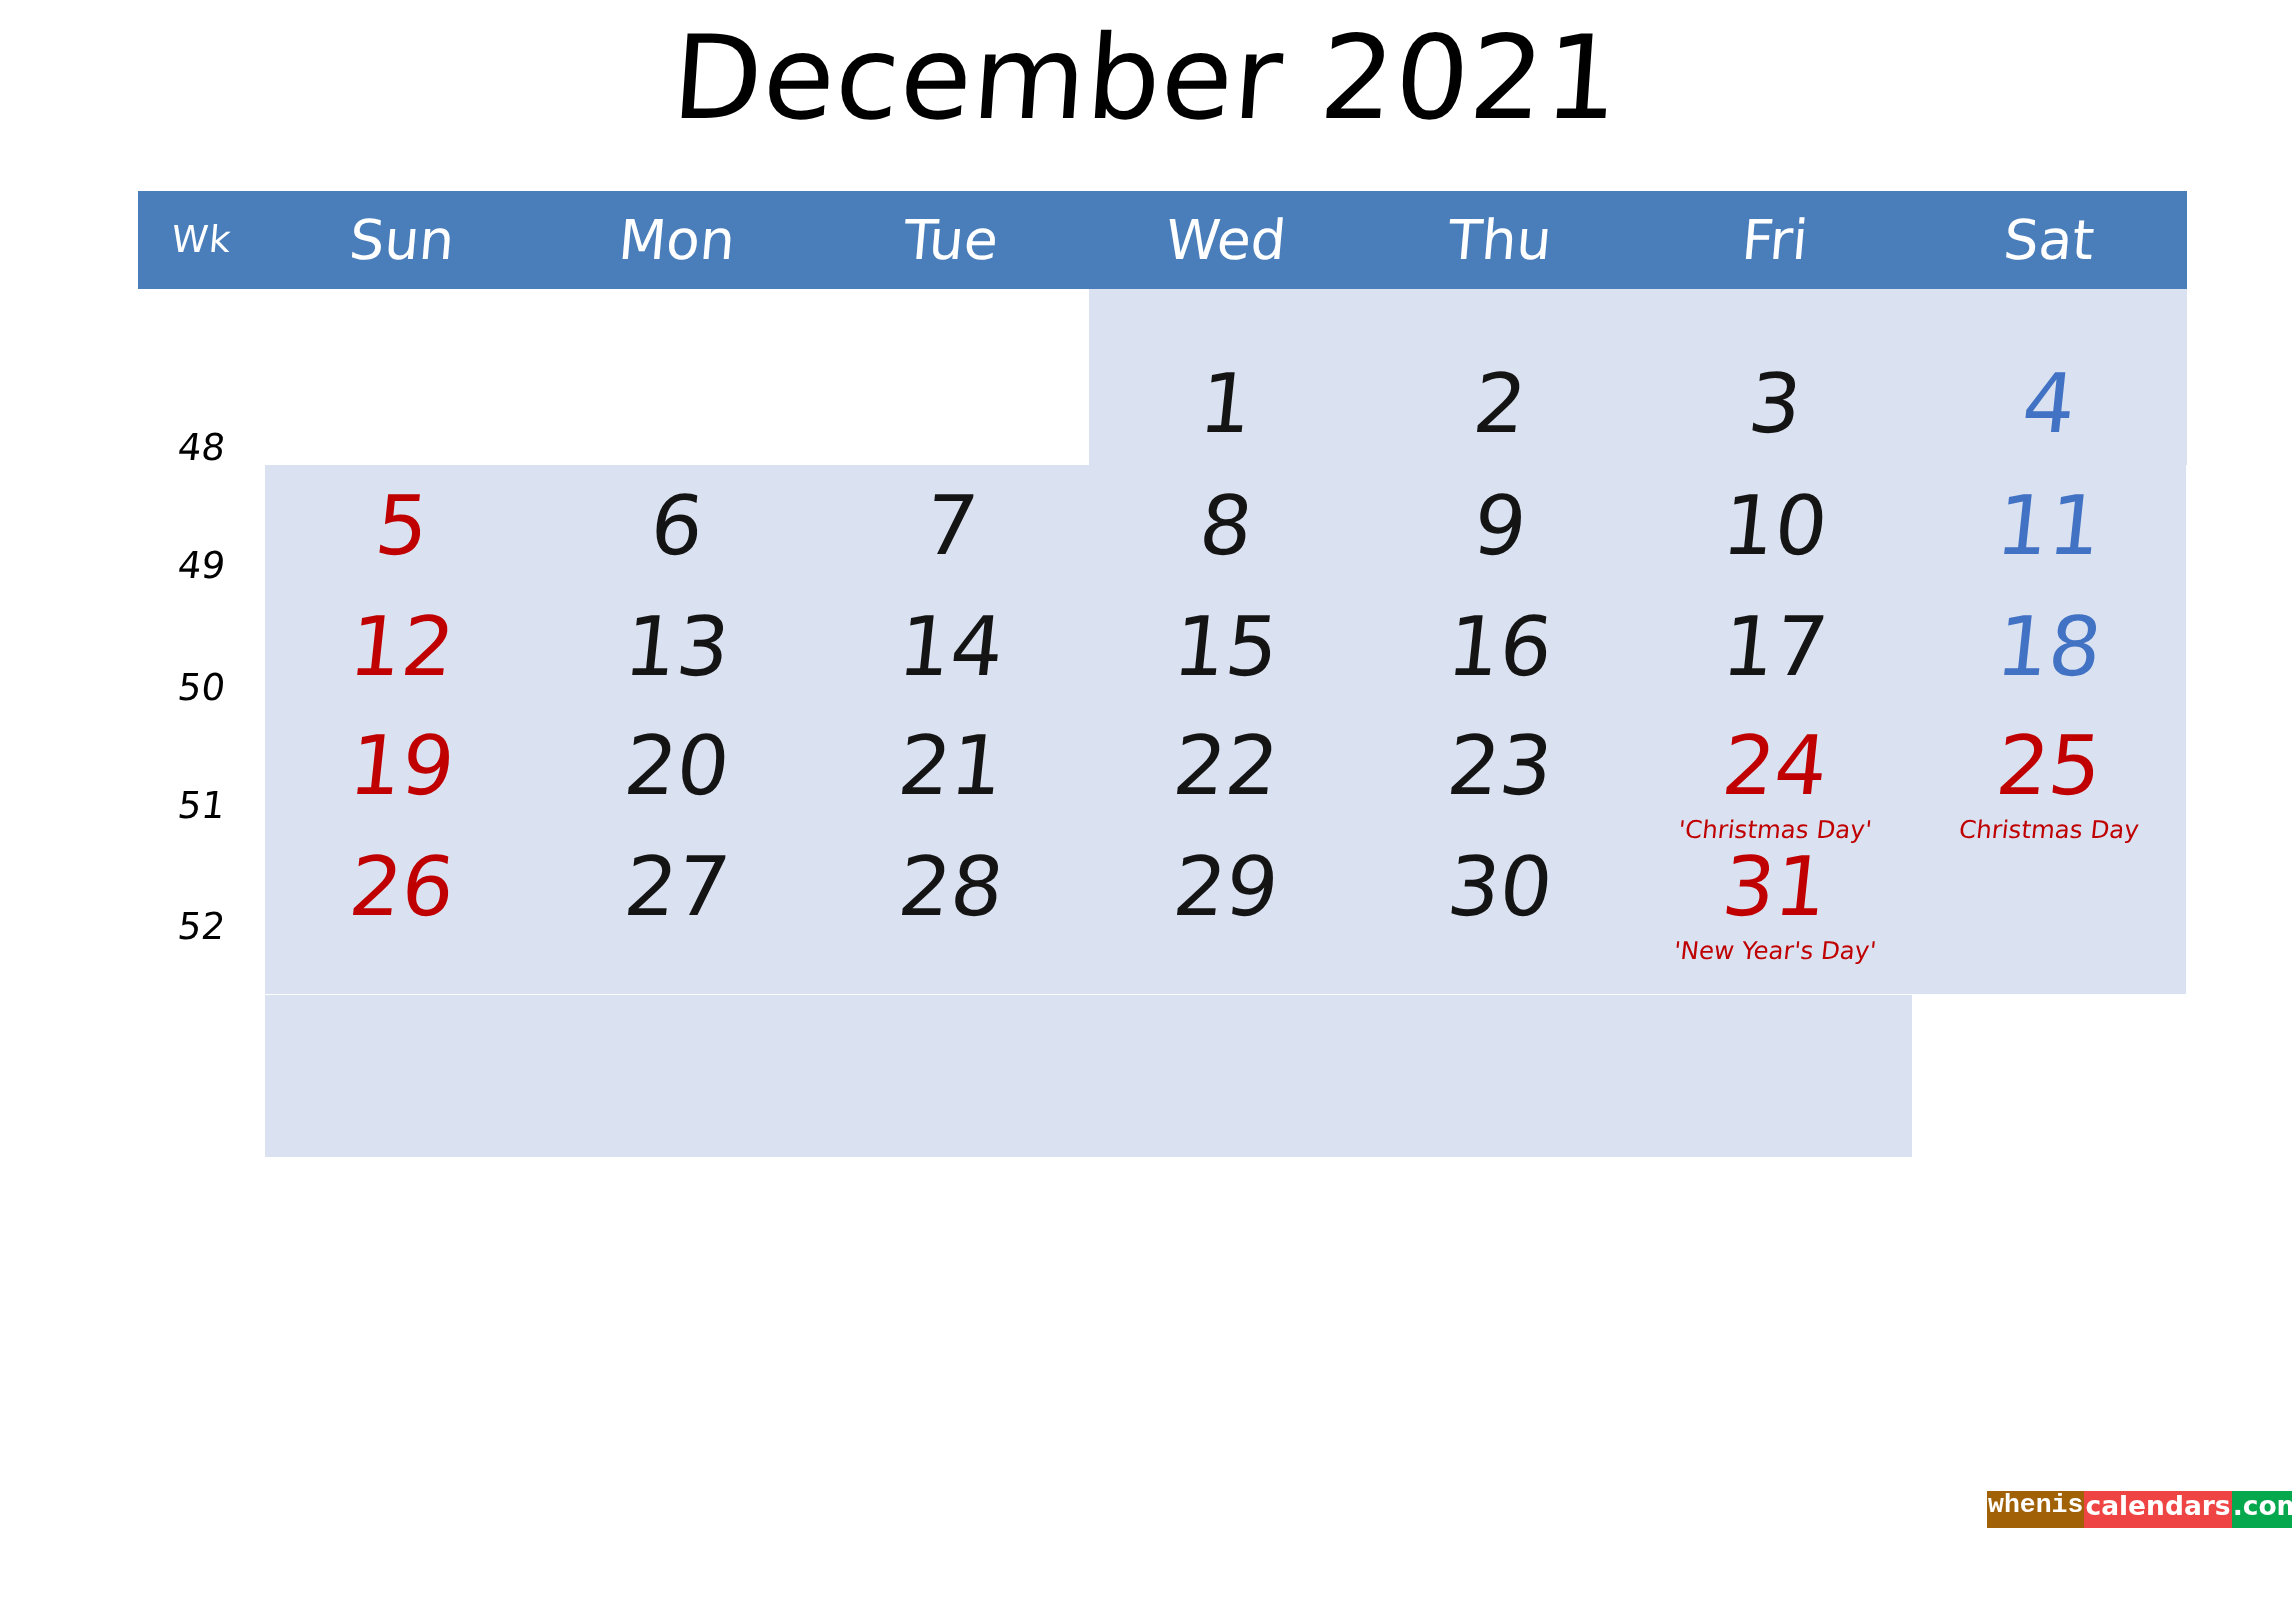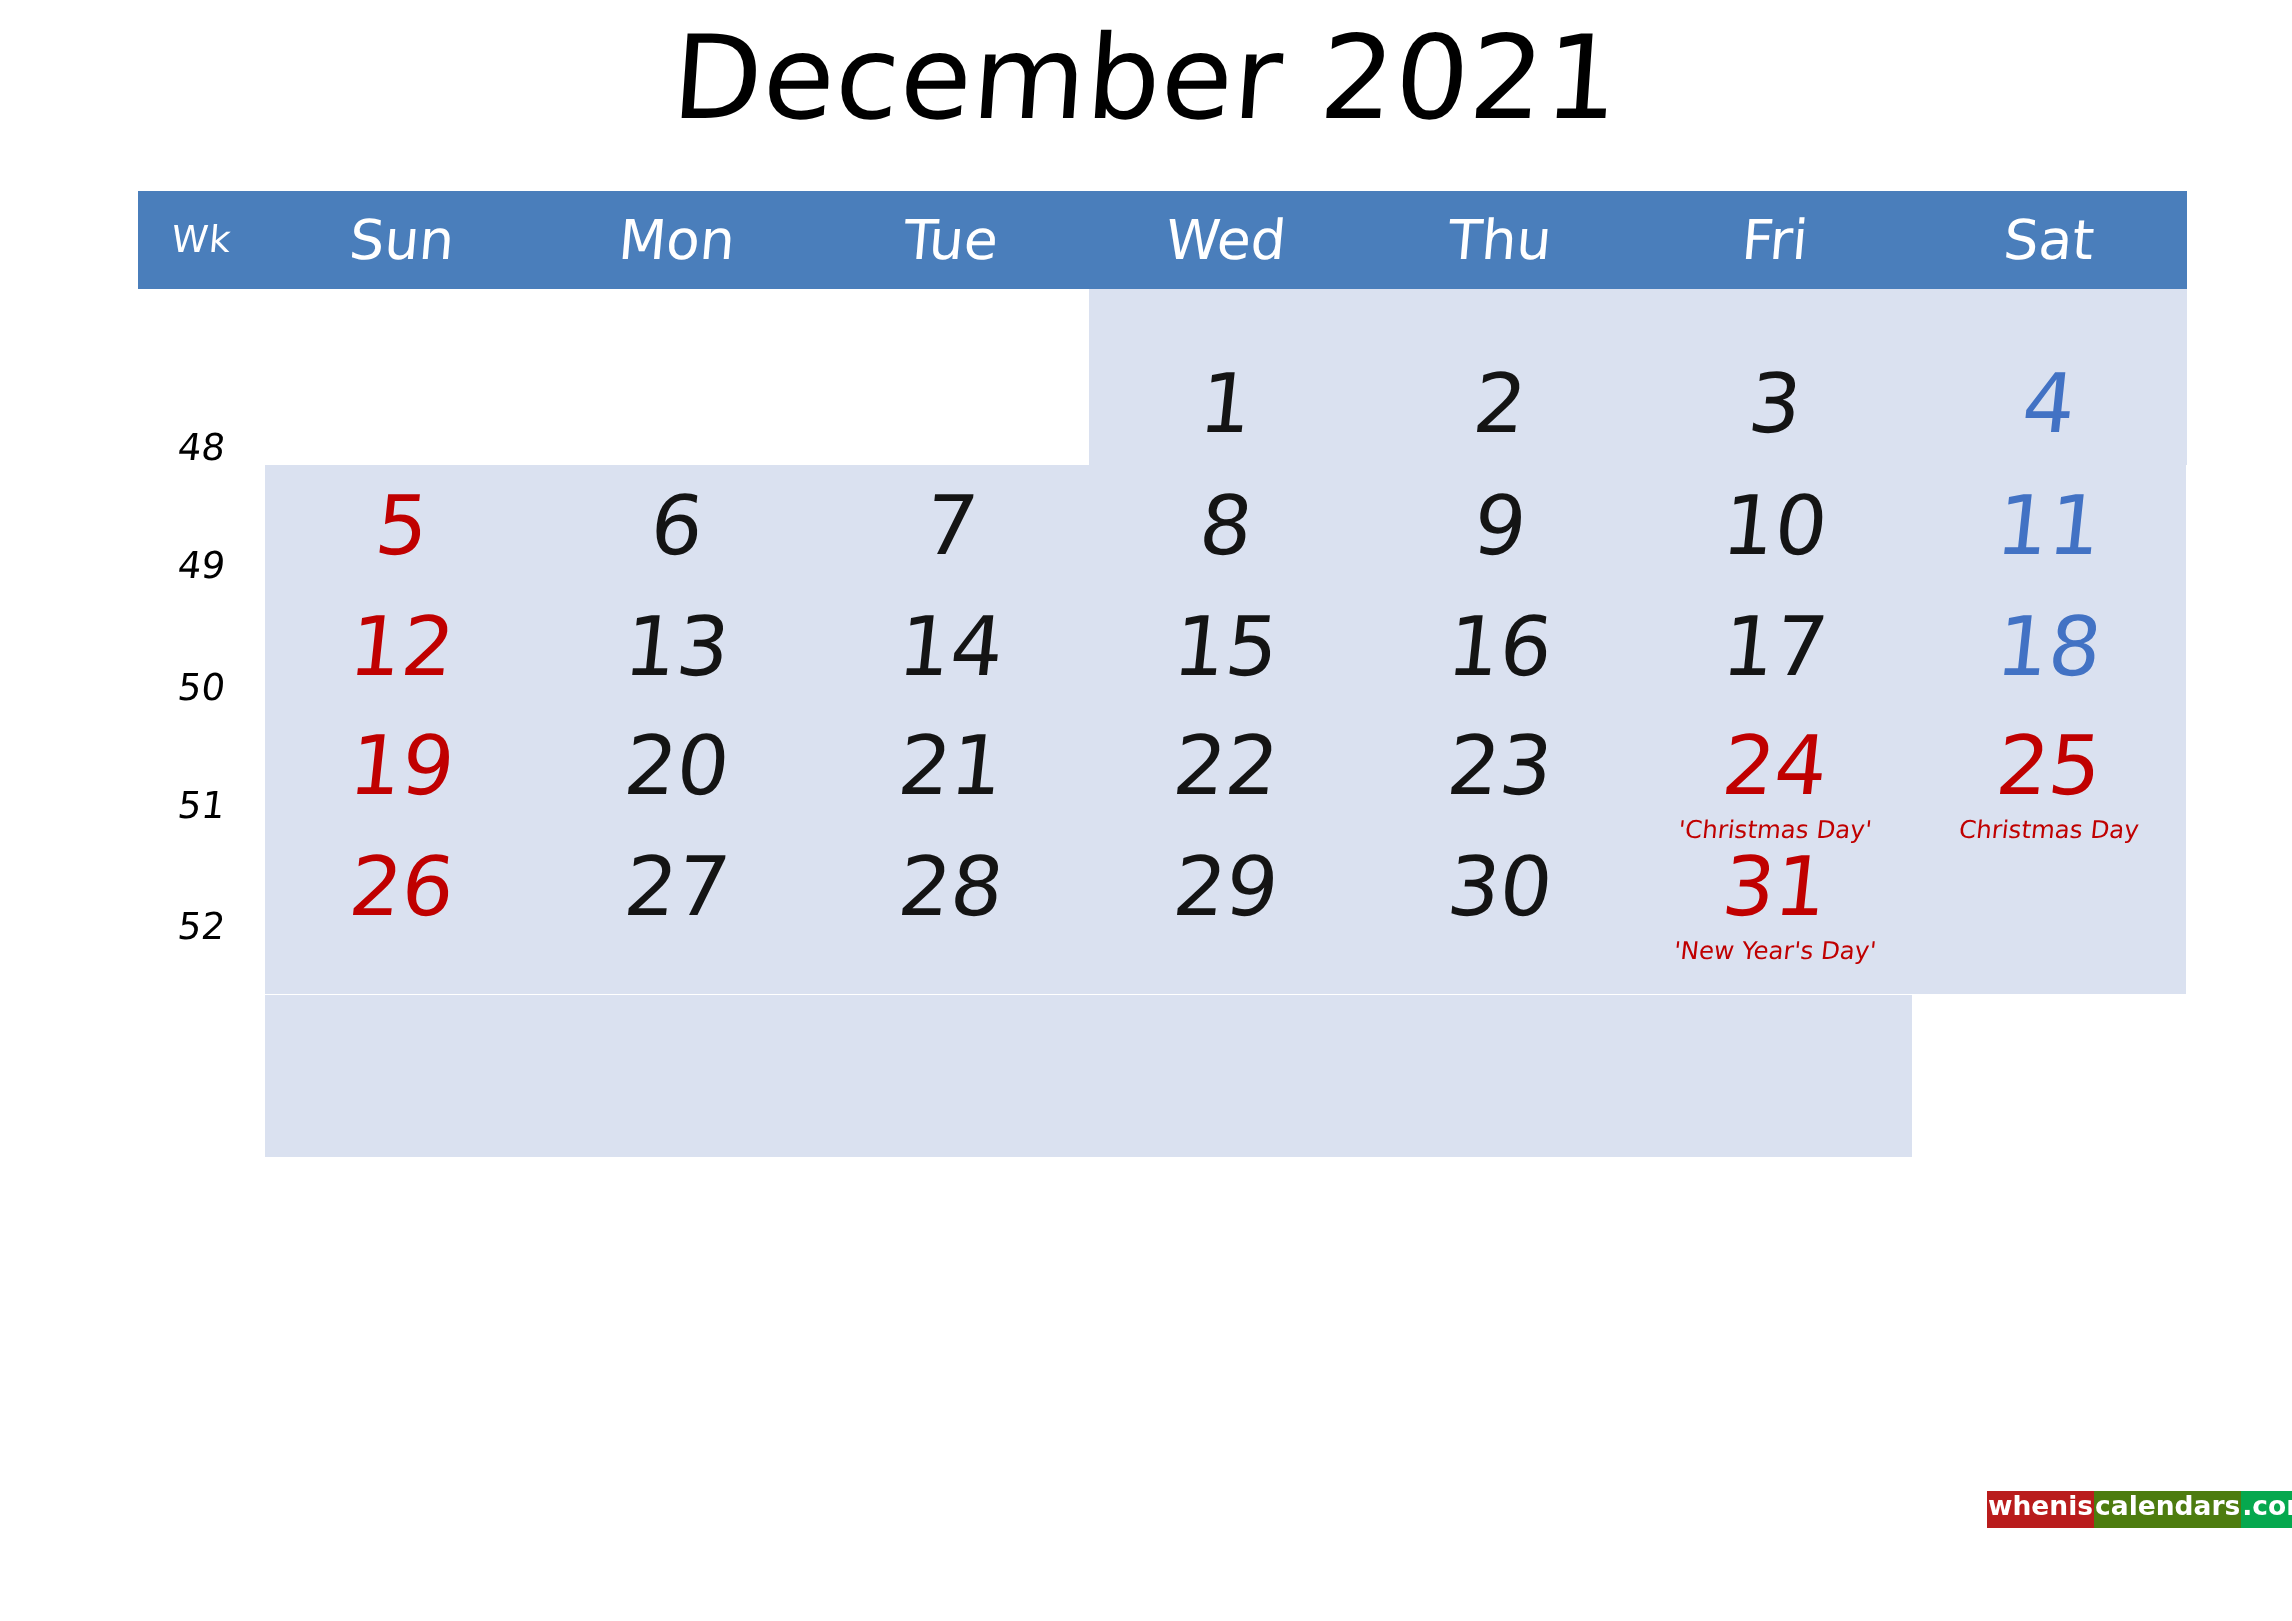--- a/index.html
+++ b/index.html
@@ -133,22 +133,22 @@
     font-weight: 700;
     line-height: 29px;
     color: #ffffff;
     white-space: nowrap;
   }
   #watermark span {
     display: inline-block;
     padding: 0 1px;
     border-bottom: 6.9px solid rgba(0,0,0,0);
   }
-  .wm-a { background: #b91c1c; }
-  .wm-b { background: #4d7c0f; }
+  .wm-a { background: #a16207; font-family: Liberation Mono, monospace; }
+  .wm-b { background: #ef4444; }
   .wm-c { background: #06a84e; }
 </style>
 </head>
 <body>
 
 <div id="title-wrap">
   <div id="calendar-title" style="position:static;width:auto;">December 2021</div>
 </div>
 
 <div class="grid">

